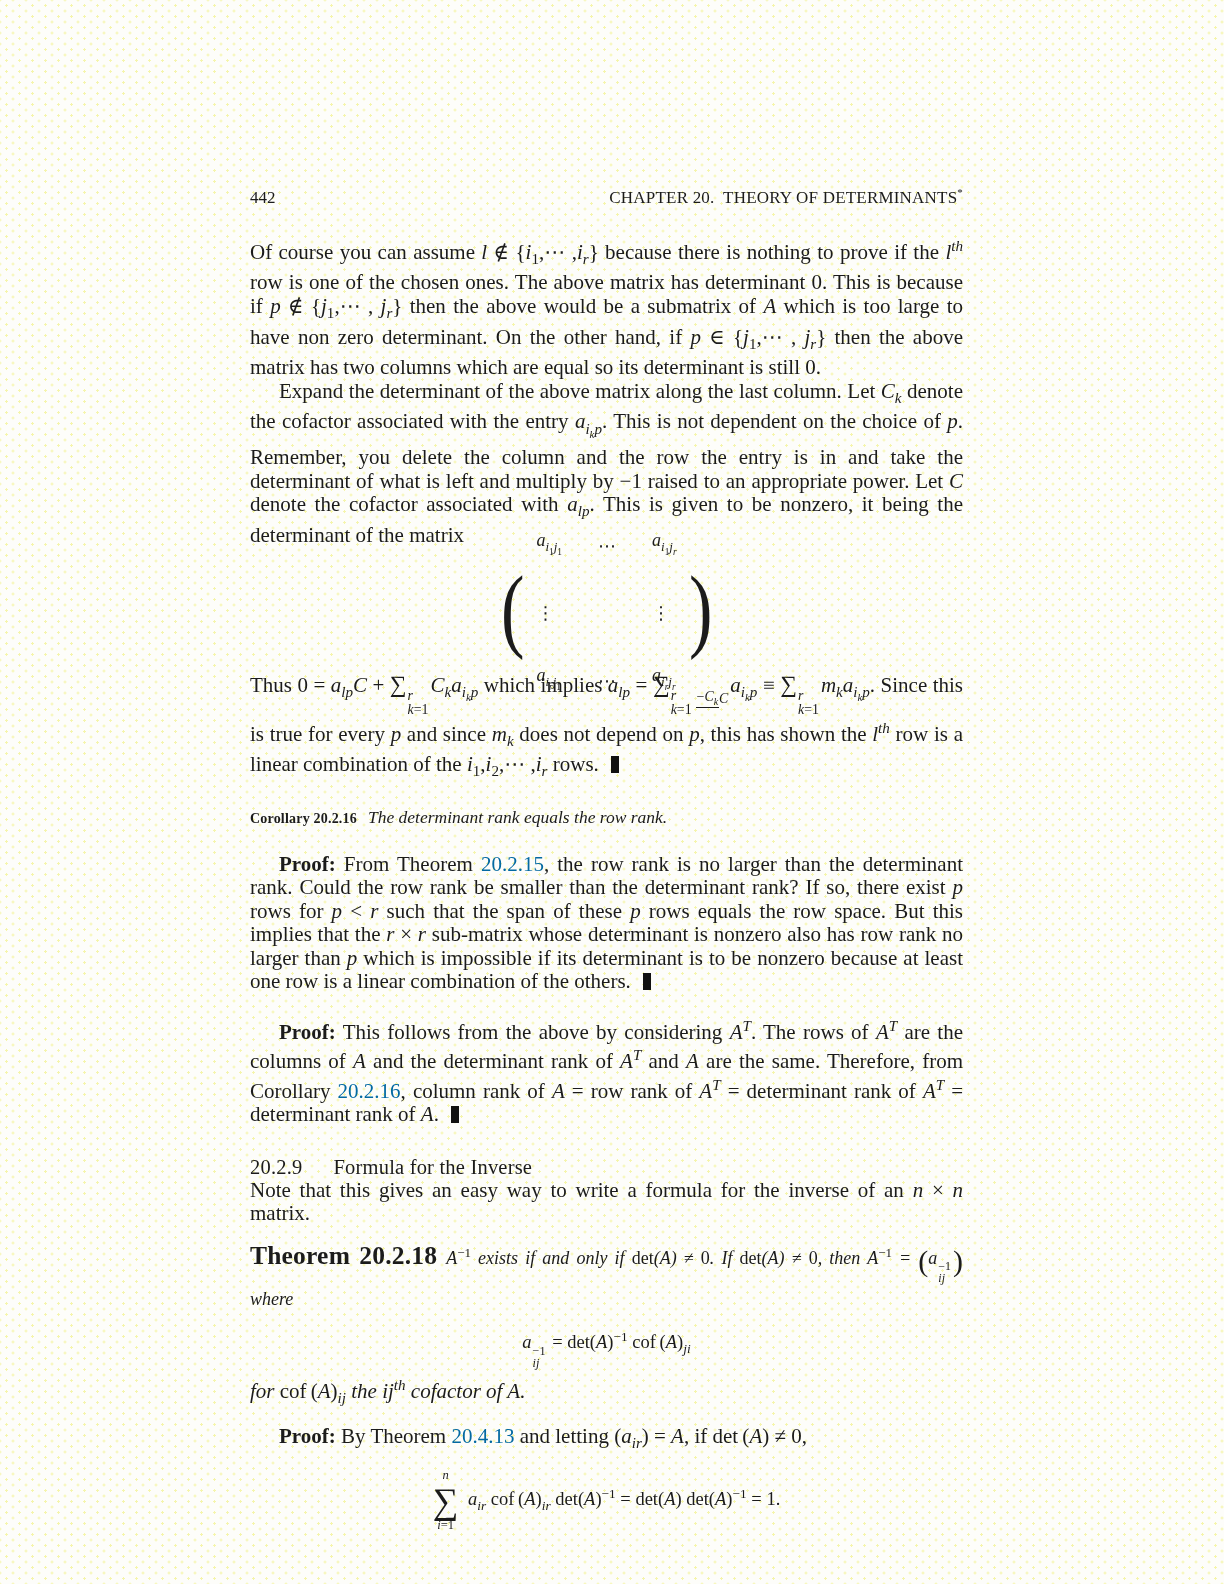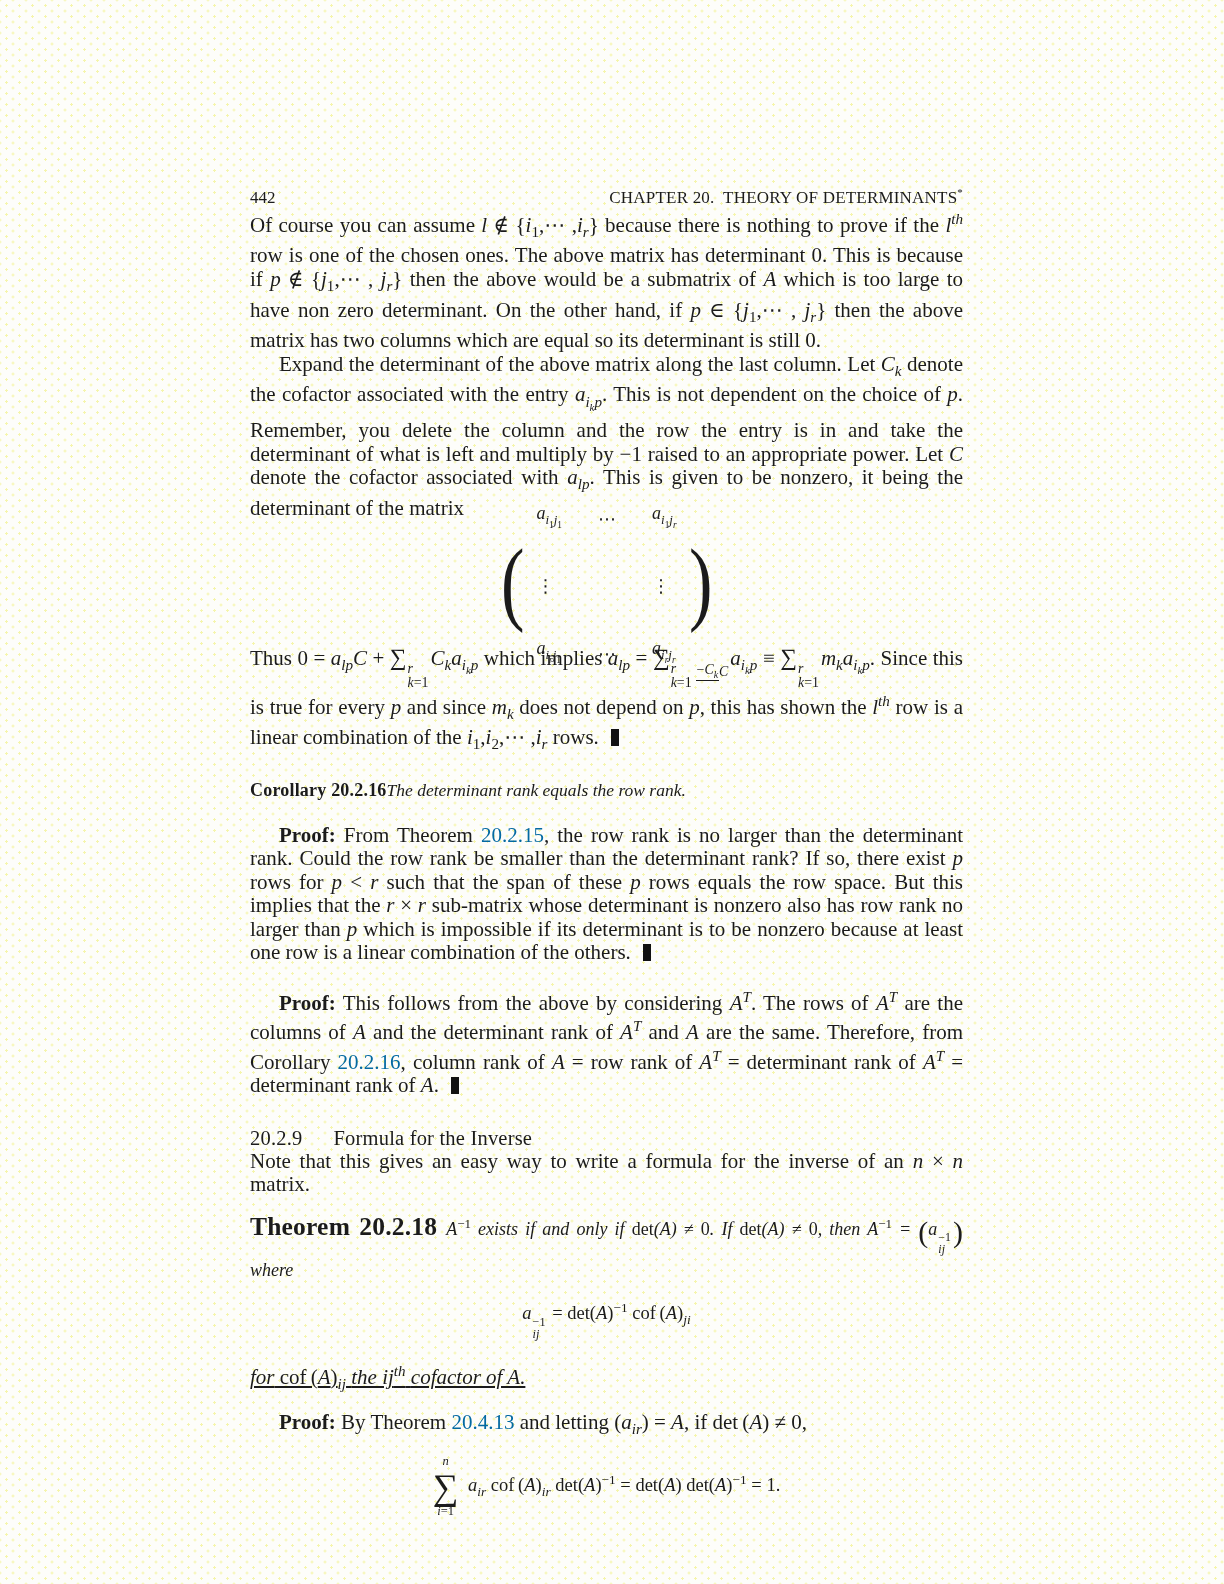--- a/index.html
+++ b/index.html
@@ -12,21 +12,21 @@
     background-size: 13px 11px, 13px 11px;
     background-position: 0 0, 6.5px 5.5px;
     font-family: "Liberation Serif", "DejaVu Serif", serif;
     color: #1b1b1b;
     overflow: hidden;
   }
   .page { padding: 186px 261px 0 250px; width: 713px; }
 
   .pagehead {
     display: flex; justify-content: space-between; align-items: baseline;
-    font-size: 17px; 
+    font-size: 17px; margin-bottom: 27px;
   }
   .pagehead .chap { letter-spacing: 0.2px; }
   .pagehead sup { font-size: 11px; }
 
   p { margin: 0; }
   .just {
     font-size: 21px; line-height: 23.5px; text-align: justify;
   }
   .ind { text-indent: 29px; }
 
@@ -71,21 +71,21 @@
   .matrix-grid {
     display: grid; grid-template-columns: auto auto auto;
     column-gap: 40px; row-gap: 1px;
     font-size: 18px; margin: 0 8px; align-items: center; gap: 36px;
   }
   .matrix-grid .c { text-align: left; line-height: 26px; }
   .matrix-grid .mid { text-align: center; }
 
   
   .cor-block { margin-top: 21px; font-size: 17.5px; line-height: 24.5px; text-align: justify; }
-  .blockhead { font-weight: bold; font-size: 18px; letter-spacing: 0.2px; }
+  .blockhead { font-weight: bold; font-size: 14px; margin-right: 11px; letter-spacing: 0.2px; }
   .itbody { font-style: italic; }
   .proof { margin-top: 21px; }
   .thm-block { margin-top: 13px; font-size: 18px; line-height: 28px; text-align: justify; }
   .thmhead { font-weight: bold; font-size: 25.5px; margin-right: 9px; letter-spacing: 0.2px; }
   .bp { font-style: normal; font-size: 30px; vertical-align: -7px; line-height: 0; }
 
   .section-head {
     margin: 29px 0 0 0; font-size: 20.5px; font-weight: normal; letter-spacing: 0.2px;
   }
   .section-head .num { margin-right: 31px; }
@@ -161,21 +161,21 @@
   <p class="thm-block"><b class="thmhead">Theorem 20.2.18</b><span class="itbody"><i>A</i><sup class="rm">−1</sup> exists if and only if <span class="rm">det</span>(<i>A</i>) ≠ <span class="rm">0</span>.  If <span class="rm">det</span>(<i>A</i>) ≠ <span class="rm">0</span>, then A<sup class="rm">−1</sup> = <span class="bp">(</span>a<span class="ss">
           <span class="rm">−1</span>
           <span>ij</span>
         </span><span class="bp">)</span> where</span></p>
 
   <div class="disp"><i>a</i><span class="ss">
         <span class="rm">−1</span>
         <span><i>ij</i></span>
       </span> = det(<i>A</i>)<sup>−1</sup> cof (<i>A</i>)<sub><i>ji</i></sub></div>
 
-  <p class="just" style="margin-top:20px;text-decoration:underline;"><span class="itbody">for</span> cof (<i>A</i>)<sub><i>ij</i></sub> <span class="itbody">the ij</span><sup><i>th</i></sup> <span class="itbody">cofactor of A.</span></p>
+  <p class="just" style="margin-top:5px;"><span class="itbody">for</span> cof (<i>A</i>)<sub><i>ij</i></sub> <span class="itbody">the ij</span><sup><i>th</i></sup> <span class="itbody">cofactor of A.</span></p>
 
   <p class="just ind" style="margin-top:14px;"><b>Proof:</b> By Theorem <a class="ref">20.4.13</a> and letting (<i>a<sub>ir</sub></i>) = <i>A</i>, if det (<i>A</i>) ≠ 0,</p>
 
   <div class="disp disp-sum"><span class="bigsum">
         <span class="lim"><i>n</i></span>
         <span class="sig">∑</span>
         <span class="lim"><i>i</i>=1</span>
       </span> <i>a<sub>ir</sub></i> cof (<i>A</i>)<sub><i>ir</i></sub> det(<i>A</i>)<sup>−1</sup> = det(<i>A</i>) det(<i>A</i>)<sup>−1</sup> = 1.</div>
 
 </div>

